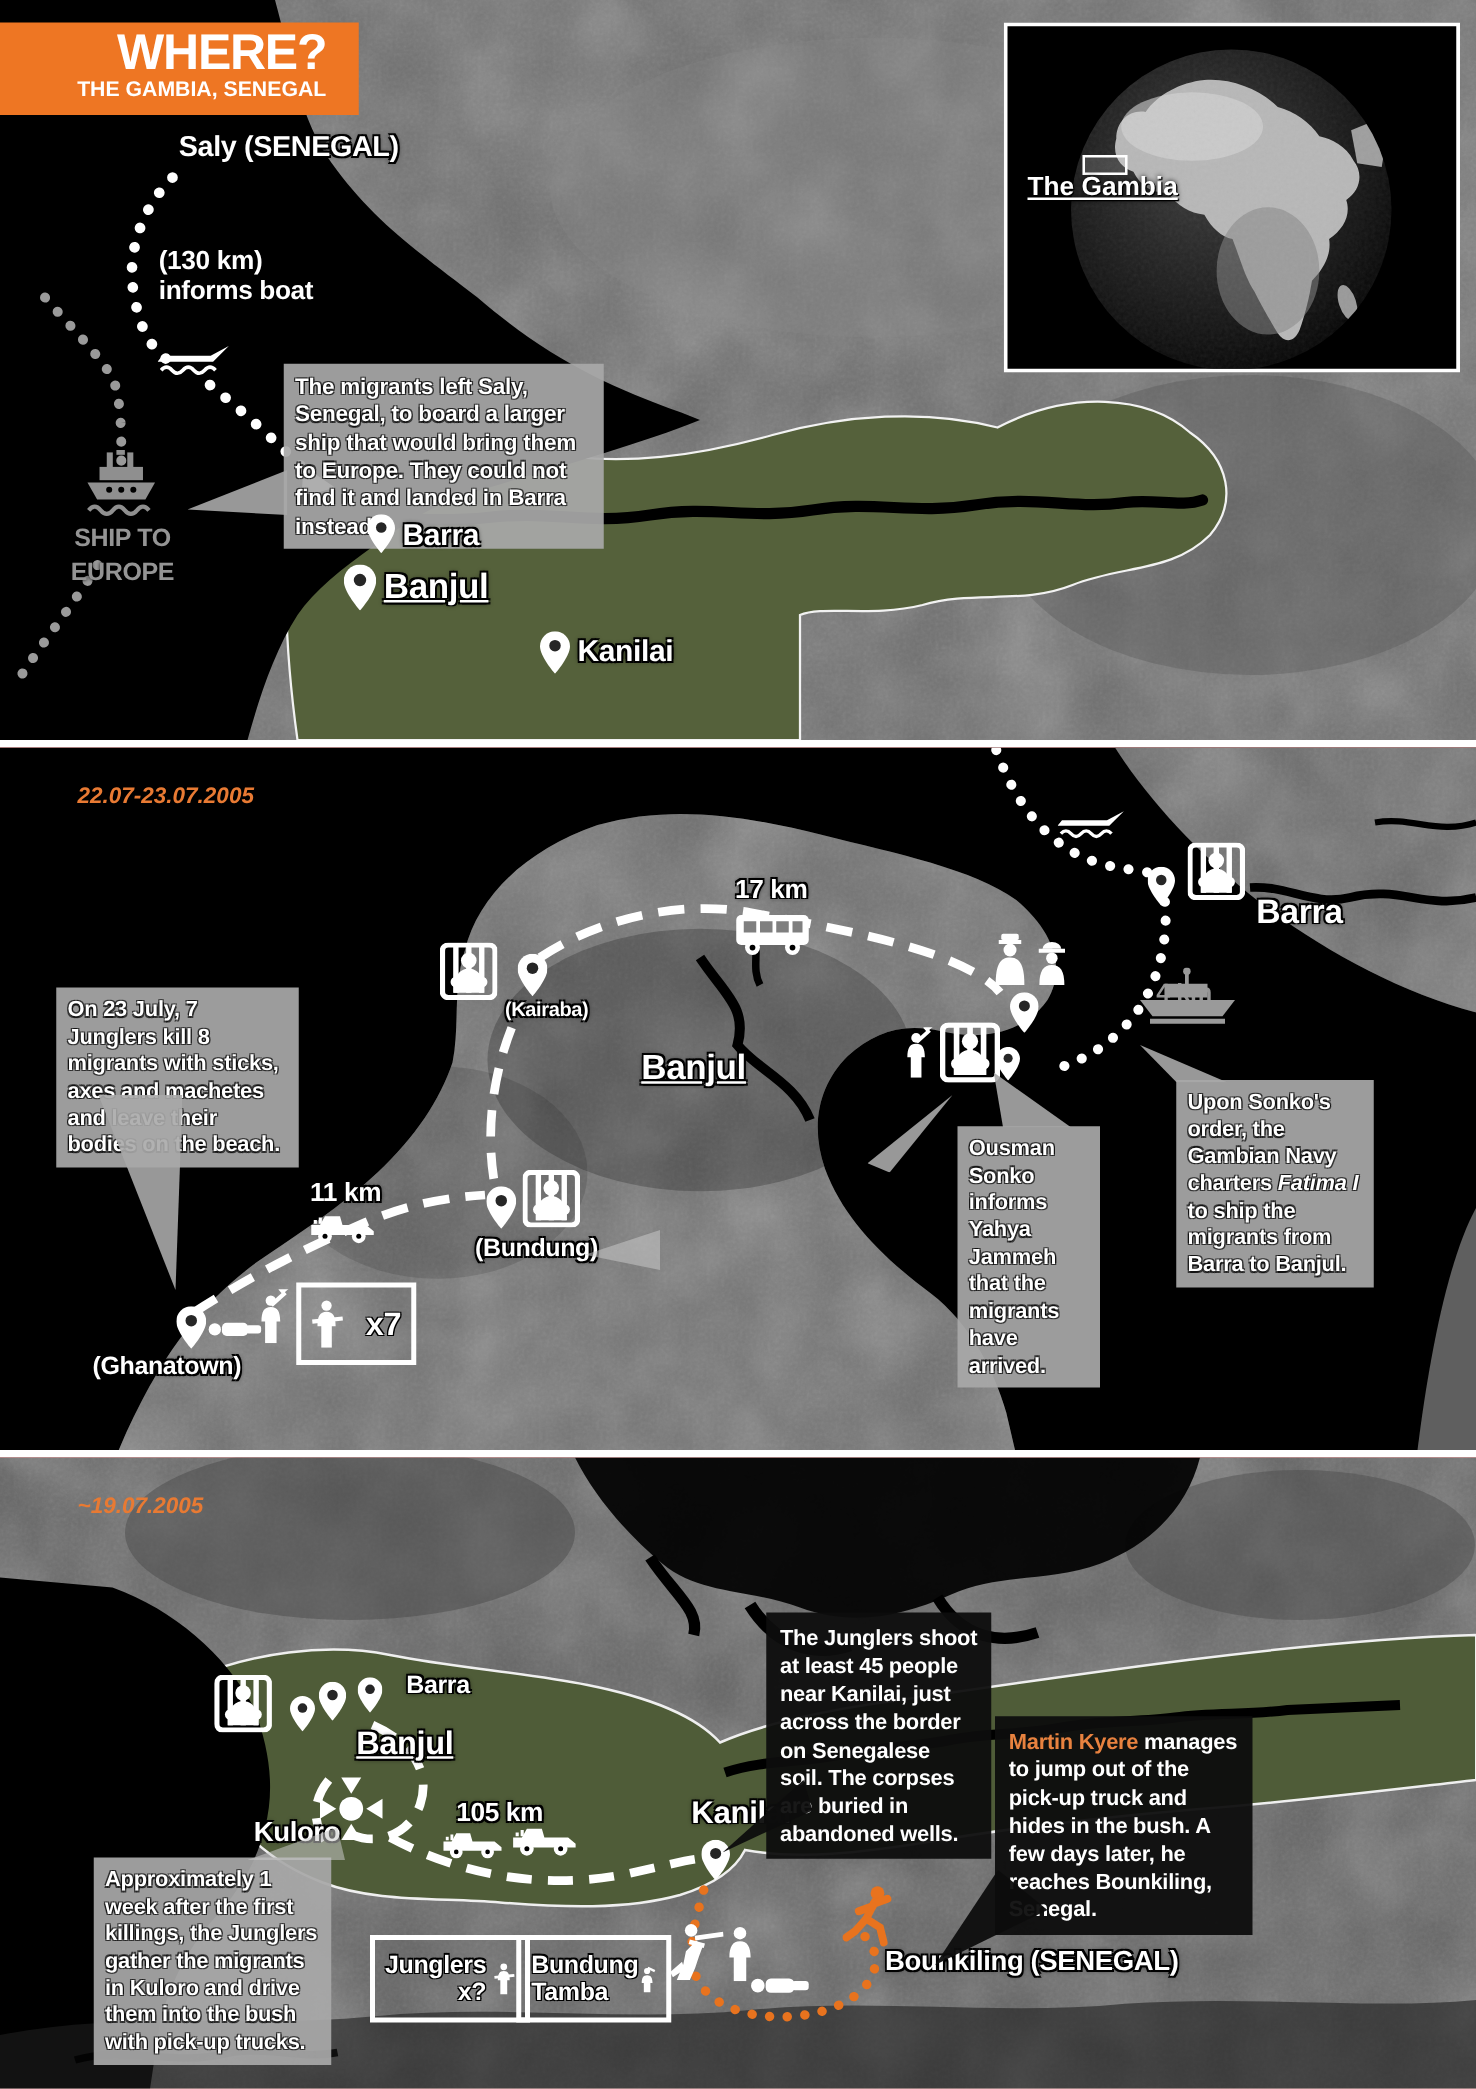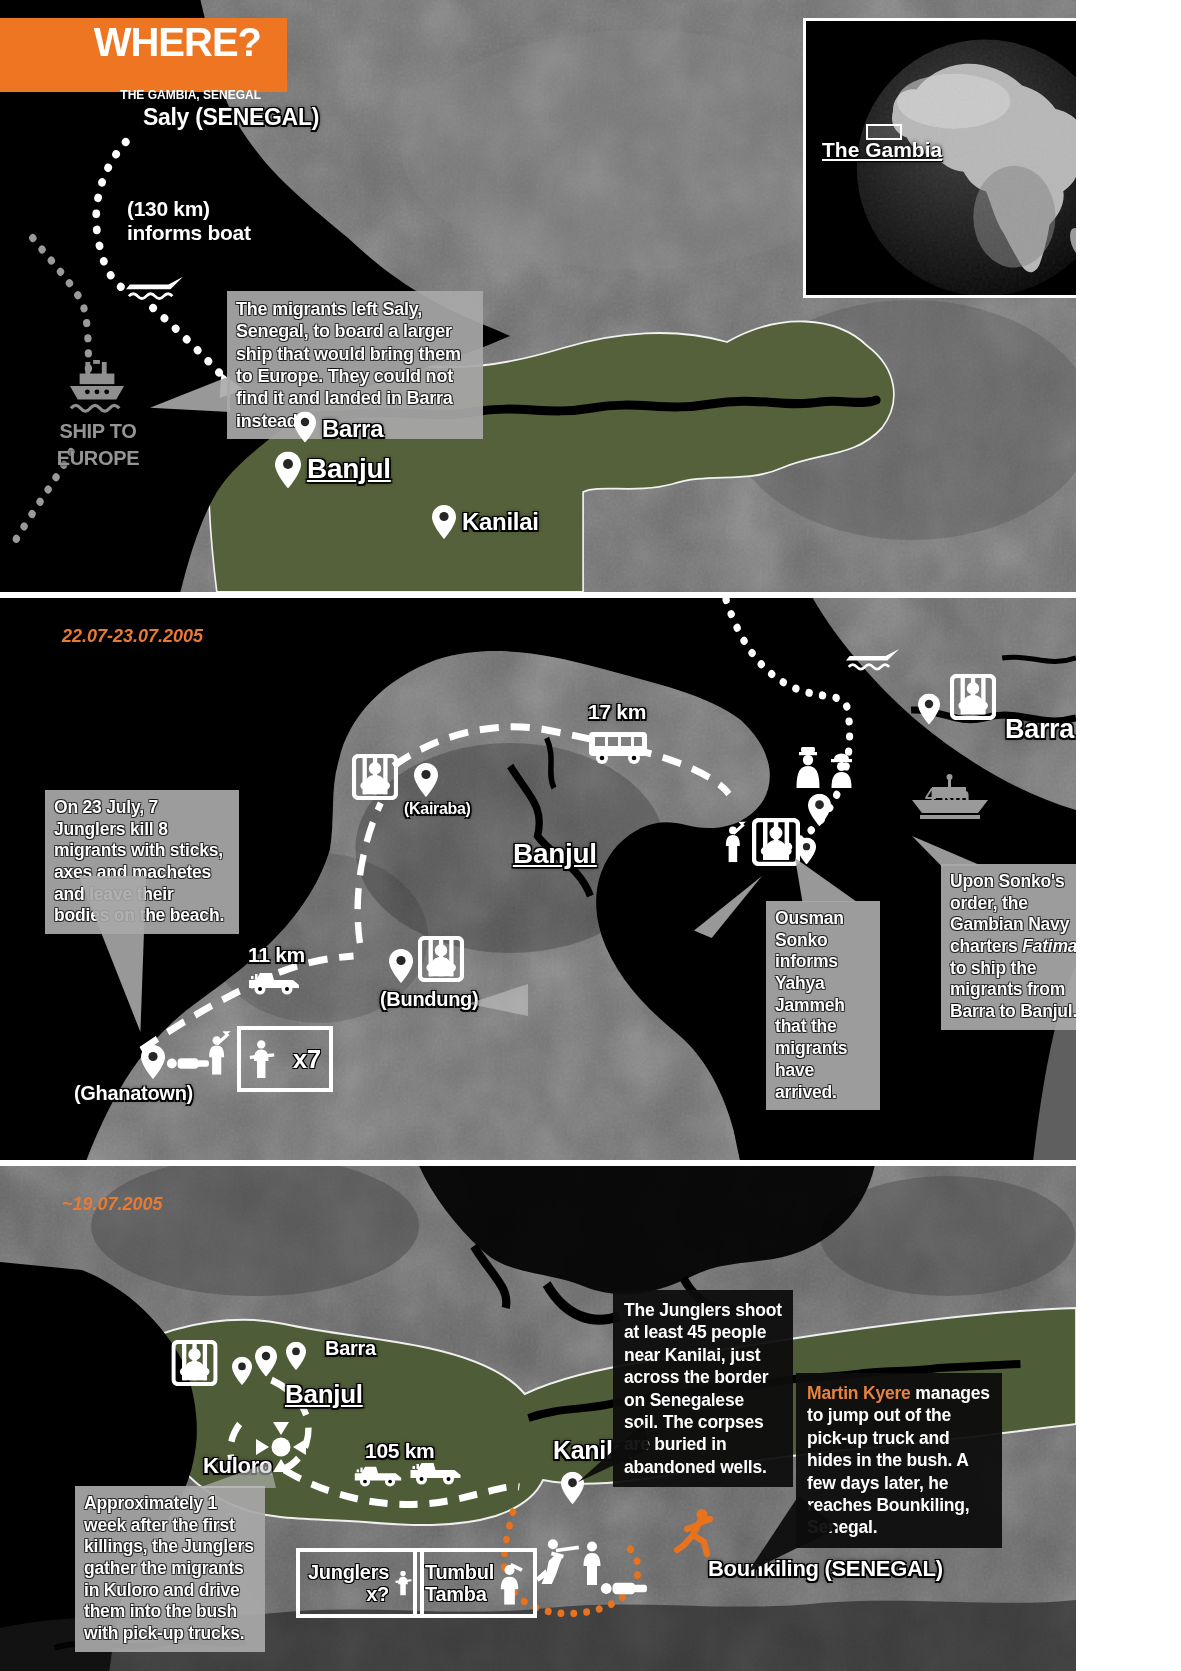--- a/index.html
+++ b/index.html
@@ -1,18 +1,18 @@
 <!DOCTYPE html>
 <html><head>
 <meta charset="utf-8">
 <style>
   html,body{margin:0;padding:0;background:#ffffff;}
   .poster{position:relative;width:1181px;height:1671px;background:#ffffff;overflow:hidden;
           font-family:"Liberation Sans",sans-serif;font-weight:bold;}
-  .panel{position:absolute;left:0;width:1076px;overflow:hidden;background:#7f1d1d;}
+  .panel{position:absolute;left:0;width:1181px;overflow:hidden;background:#7f1d1d;}
   #p1{top:0;height:592px;}
   #p2{top:598px;height:562px;}
   #p3{top:1166px;height:505px;}
   .bg{position:absolute;left:0;top:0;width:100%;height:100%;}
   .lbl{position:absolute;color:#fff;font-weight:bold;white-space:nowrap;letter-spacing:-0.3px;
        text-shadow:-1.5px -1.5px 0 #000,1.5px -1.5px 0 #000,-1.5px 1.5px 0 #000,1.5px 1.5px 0 #000,0 0 4px #000;}
   .u{text-decoration:underline;}
   .gray-lbl{color:#949494;text-shadow:0 0 3px #000;}
   .callout{position:absolute;background:rgba(168,168,168,0.93);color:#fff;font-weight:bold;
        font-size:17.5px;line-height:1.24;padding:7px 9px;letter-spacing:-0.2px;
@@ -23,21 +23,21 @@
   .tail.dark{background:rgba(13,13,13,0.95);}
   .icon{position:absolute;color:#fff;}
   .icon svg{display:block;width:100%;height:100%;}
   .whitebox{position:absolute;border:4px solid #fff;color:#fff;display:flex;align-items:center;
        justify-content:space-between;padding:4px 8px;}
   .whitebox .bx-lbl{font-size:20px;line-height:1.1;letter-spacing:-0.3px;
        text-shadow:-1px -1px 0 #000,1px -1px 0 #000,-1px 1px 0 #000,1px 1px 0 #000;}
   .header-box{position:absolute;left:0;top:18px;width:287px;height:74px;background:#ee7623;
        color:#fff;text-align:right;padding:4px 26px 0 0;box-sizing:border-box;}
   .header-box .t1{font-size:40px;line-height:1.0;letter-spacing:-1px;}
-  .header-box .t2{font-size:12px;letter-spacing:0;margin-top:26px;}
+  .header-box .t2{font-size:17px;letter-spacing:0;}
   .date-lbl{position:absolute;color:#e87a33;font-size:18px;letter-spacing:0;white-space:nowrap;font-style:italic;}
   .inset{position:absolute;left:803px;top:18px;width:365px;height:280px;background:#000;
        border:3px solid #fff;box-sizing:border-box;overflow:hidden;}
   .inset-lbl{position:absolute;left:16px;top:117px;color:#fff;font-size:21px;text-decoration:underline;
        text-shadow:0 0 4px #000,1px 1px 0 #000;}
   .inset-marker{position:absolute;left:60px;top:103px;width:32px;height:12px;border:2px solid #fff;
        background:rgba(255,255,255,0.15);}
 </style>
 </head>
 <body>
@@ -590,21 +590,21 @@
         <div>x?</div>
       </span>
       <span class="icon" style="position:relative;width:27px;height:44px;">
           <svg viewBox="0 0 34 50">
             <use href="#s-gunman"></use>
           </svg>
         </span>
     </div>
     <div class="whitebox" style="left:413px;top:382px;width:100px;height:54px;">
       <span class="bx-lbl">
-        <div>Tumbul</div>
+        <div>Bundung</div>
         <div>Tamba</div>
       </span>
       <span class="icon" style="position:relative;width:29px;height:43px;">
           <svg viewBox="0 0 30 44">
             <use href="#s-salute"></use>
           </svg>
         </span>
     </div>
 
     <div class="callout dark" style="left:613px;top:124px;width:158px;padding:9px 11px;">The Junglers shoot at least 45 people near Kanilai, just across the border on Senegalese soil. The corpses are buried in abandoned wells.</div>

